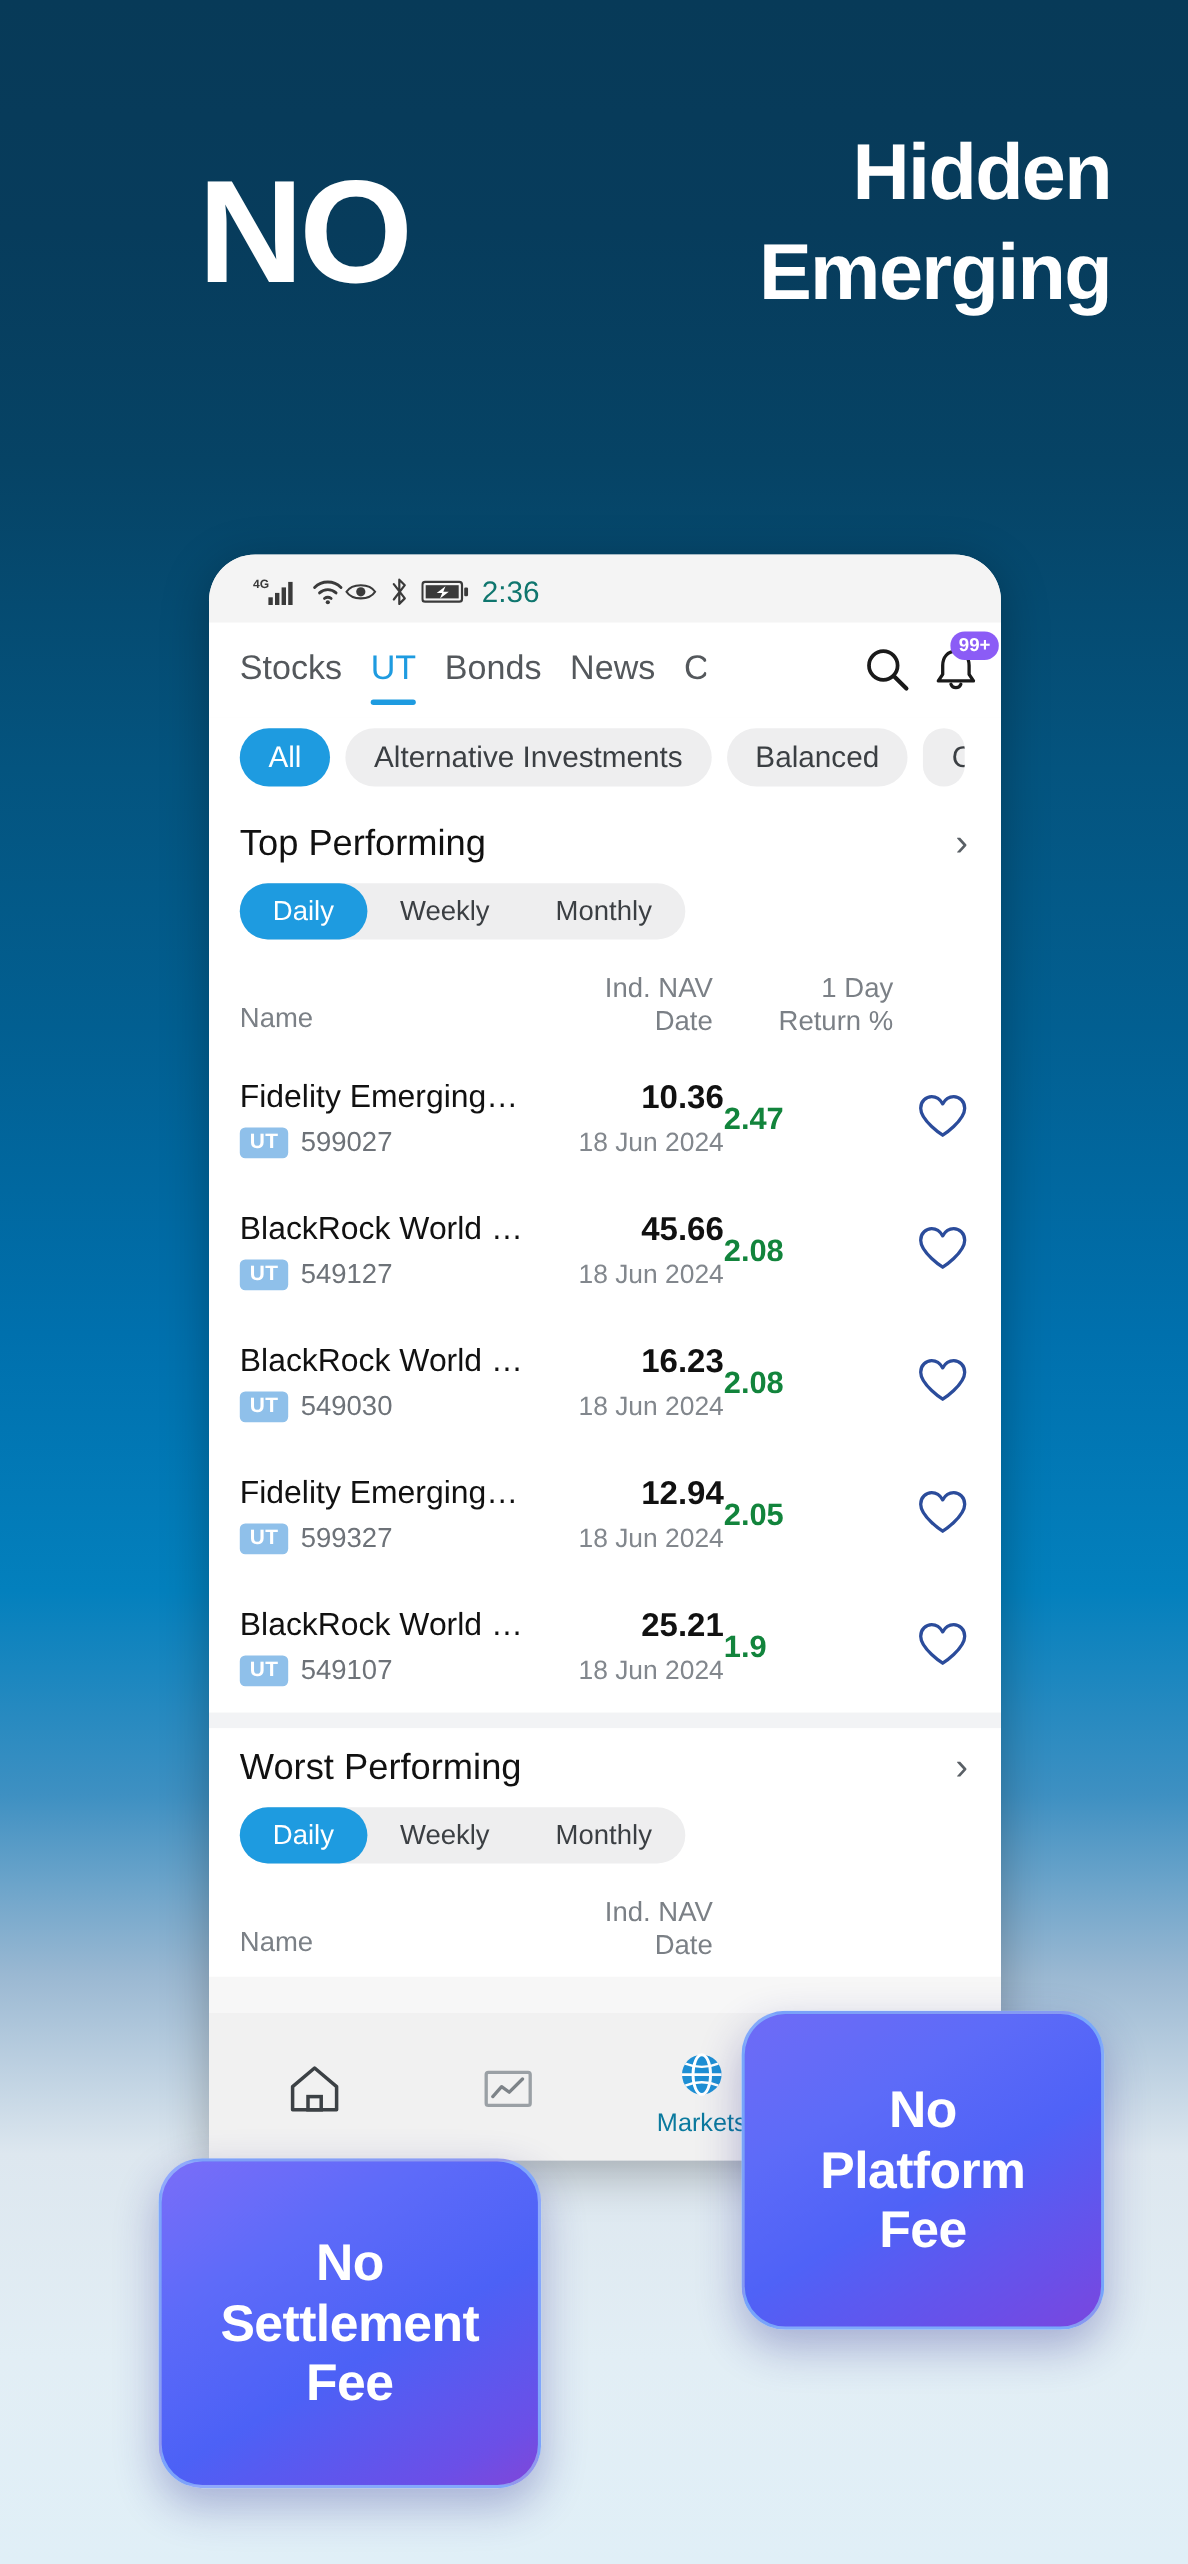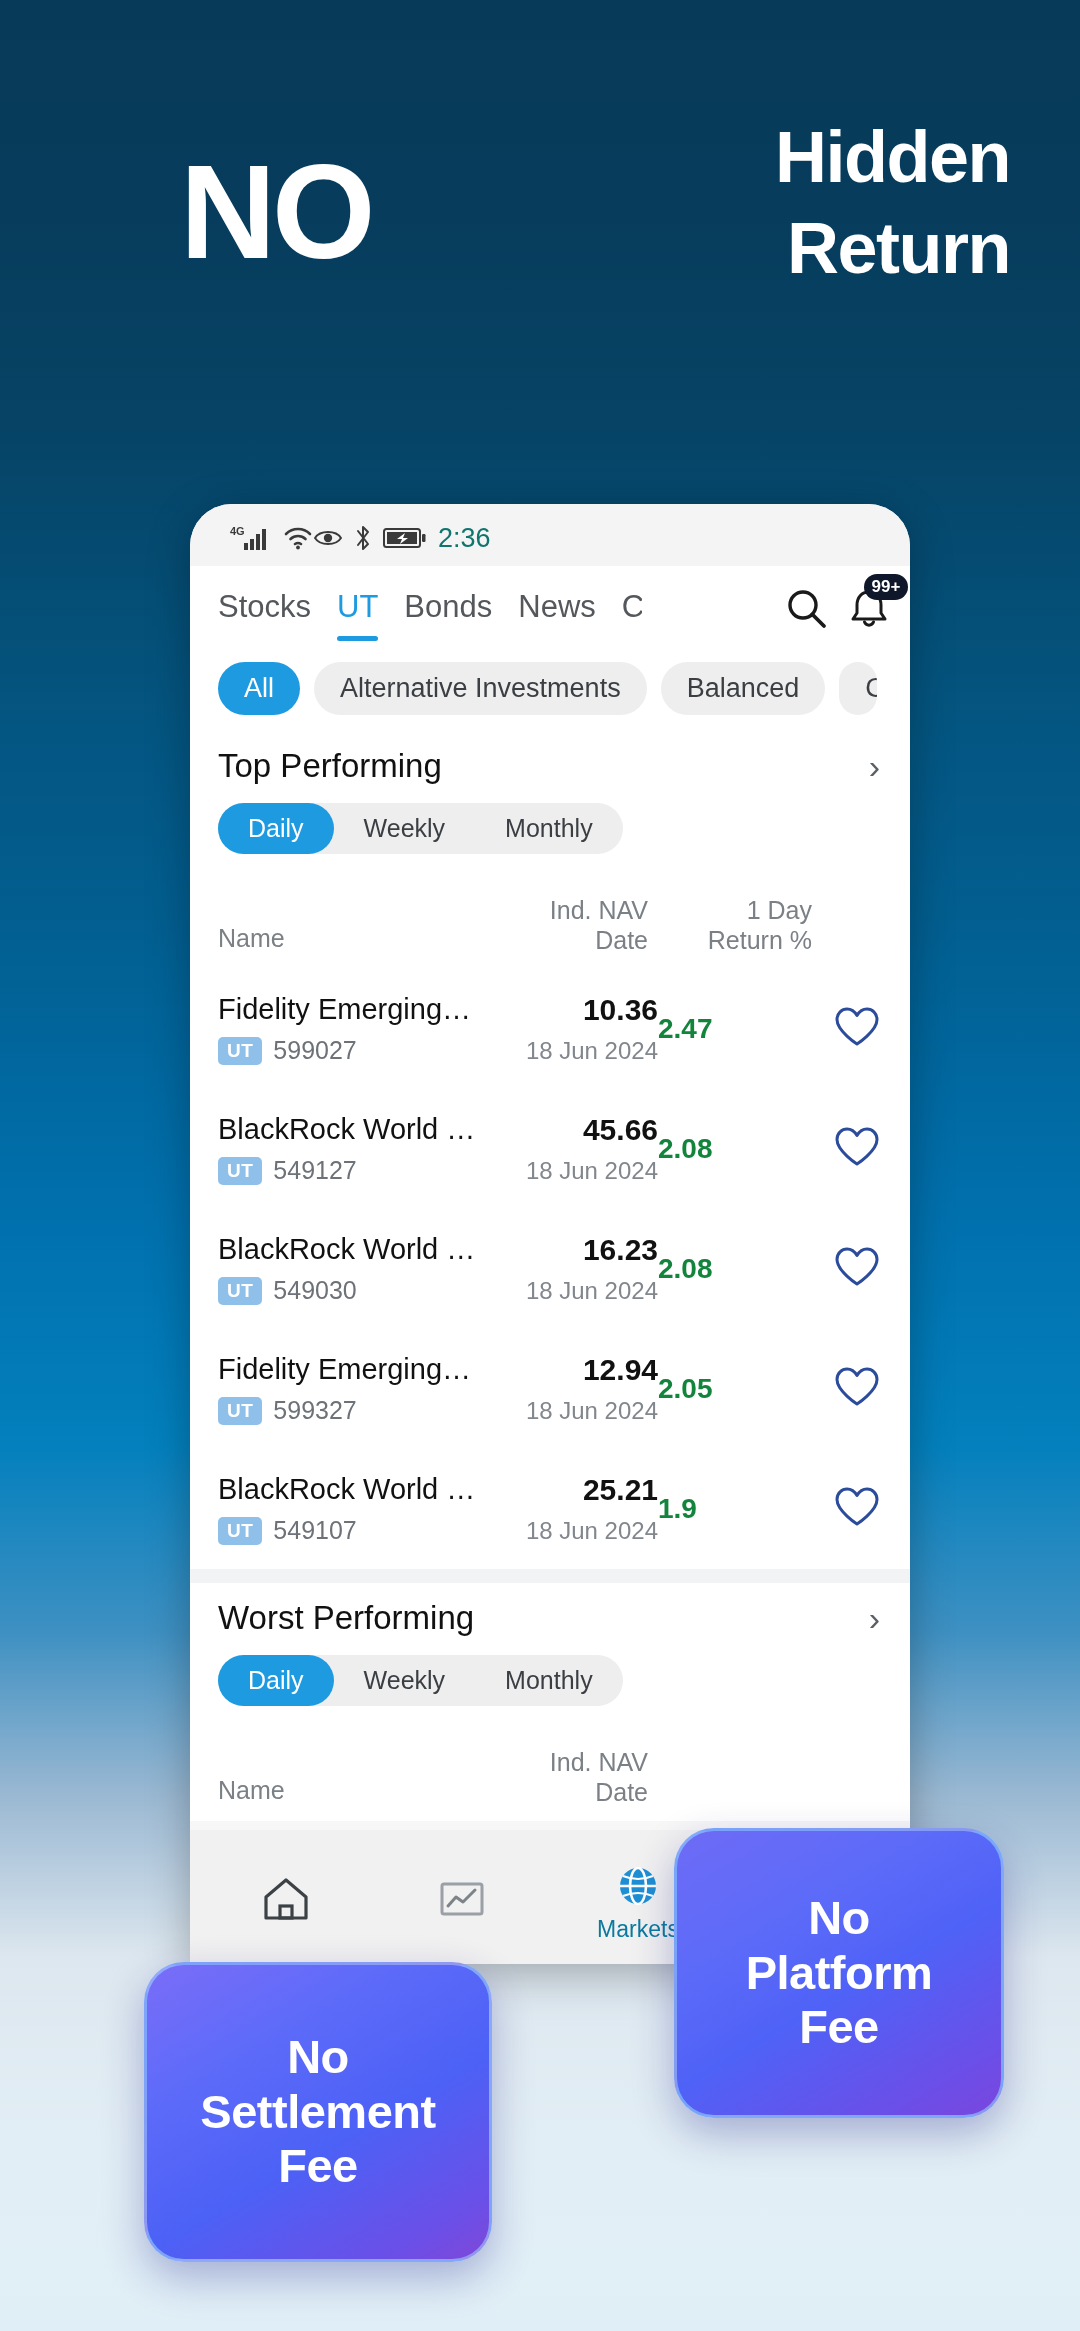--- a/index.html
+++ b/index.html
@@ -71,21 +71,21 @@
   }
   .tab.active { color:#1E9BE0; font-weight:500; }
   .tab.active::after {
     content:""; position:absolute; left:0; right:0; bottom:-12px;
     height:5px; background:#1E9BE0; border-radius:3px;
   }
   .tab.cut { overflow:hidden; max-width:20px; }
   .topbar-actions { display:flex; align-items:center; gap:16px; padding-right:18px; }
   .badge {
     position:absolute; top:-12px; right:-16px;
-    background:#0f172a; color:#fff; font-size:17px; font-weight:600;
+    background:#8b5cf6; color:#fff; font-size:17px; font-weight:600;
     border-radius:22px; padding:3px 7px; min-width:44px; text-align:center;
     line-height:1.15;
   }
   .bell-wrap { position:relative; }
 
   
   .chips {
     background:#fff; display:flex; gap:14px; align-items:center;
     padding:10px 0 16px 28px; overflow:hidden; white-space:nowrap;
   }
@@ -99,21 +99,21 @@
   
   .section { background:#fff; padding:0 0 0 0; }
   .sec-head {
     display:flex; align-items:center; justify-content:space-between;
     padding:16px 30px 12px 28px;
   }
   .sec-title { font-size:33px; color:#111; font-weight:500; }
   .chev { color:#5a6066; font-size:34px; line-height:1; }
 
   .segment {
-    margin:6px 28px 12px 28px; background:#eeeeef; border-radius:30px;
+    margin:6px 28px 0 28px; background:#eeeeef; border-radius:30px;
     display:inline-flex; align-items:center; padding:0;
   }
   .seg {
     font-size:25px; color:#3b3f43; padding:11px 30px; border-radius:30px;
   }
   .seg.active { background:#1E9BE0; color:#fff; font-weight:500; }
 
   .colhead {
     display:flex; align-items:flex-end;
     padding:30px 30px 14px 28px; color:#7b8086; font-size:25px;
@@ -184,21 +184,21 @@
     border:3px solid rgba(170,230,255,0.5);
   }
 </style>
 </head>
 <body>
 
 <div class="headline">
   <div class="hl-no">NO</div>
   <div class="hl-right">
     <div class="hl-line l1">Hidden</div>
-    <div class="hl-line l2">Return</div>
+    <div class="hl-line l2">Emerging</div>
   </div>
 </div>
 
 <div class="phone">
 
   <div class="statusbar">
     <div class="sb-left">
       <span class="ico">
         <svg width="44" height="30" viewBox="0 0 44 30">
           <text x="0" y="12" font-size="11" font-family="Liberation Sans" fill="#3a3a3a" font-weight="700">4G</text>

